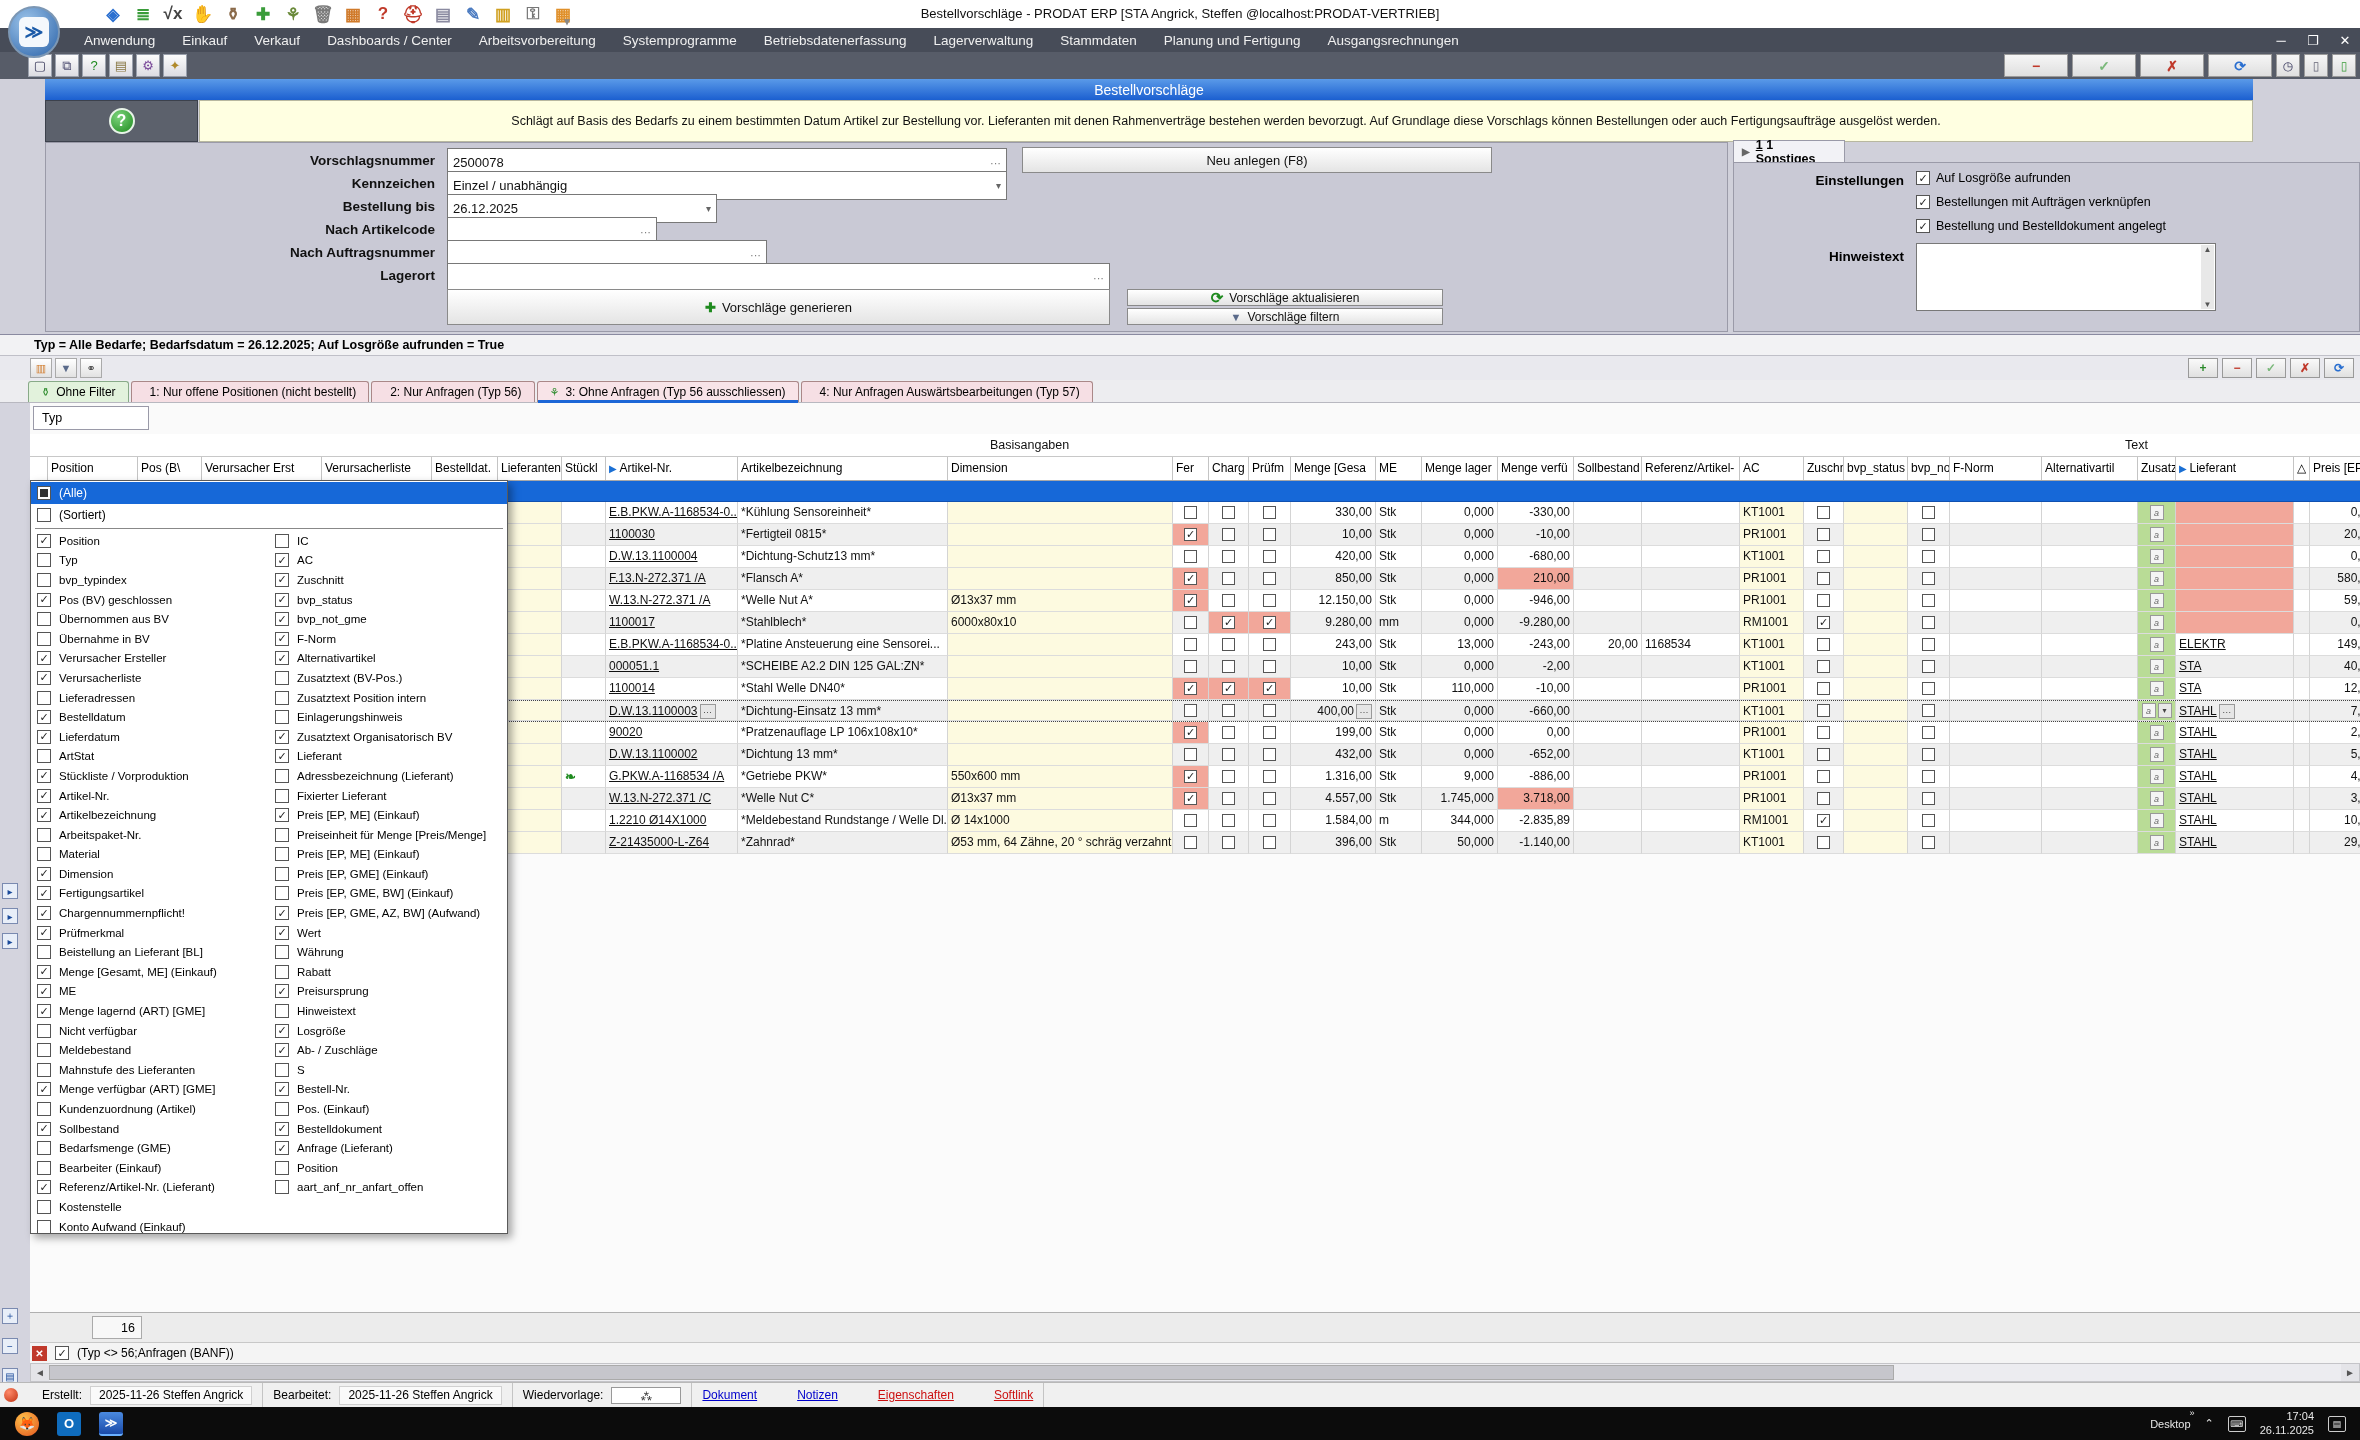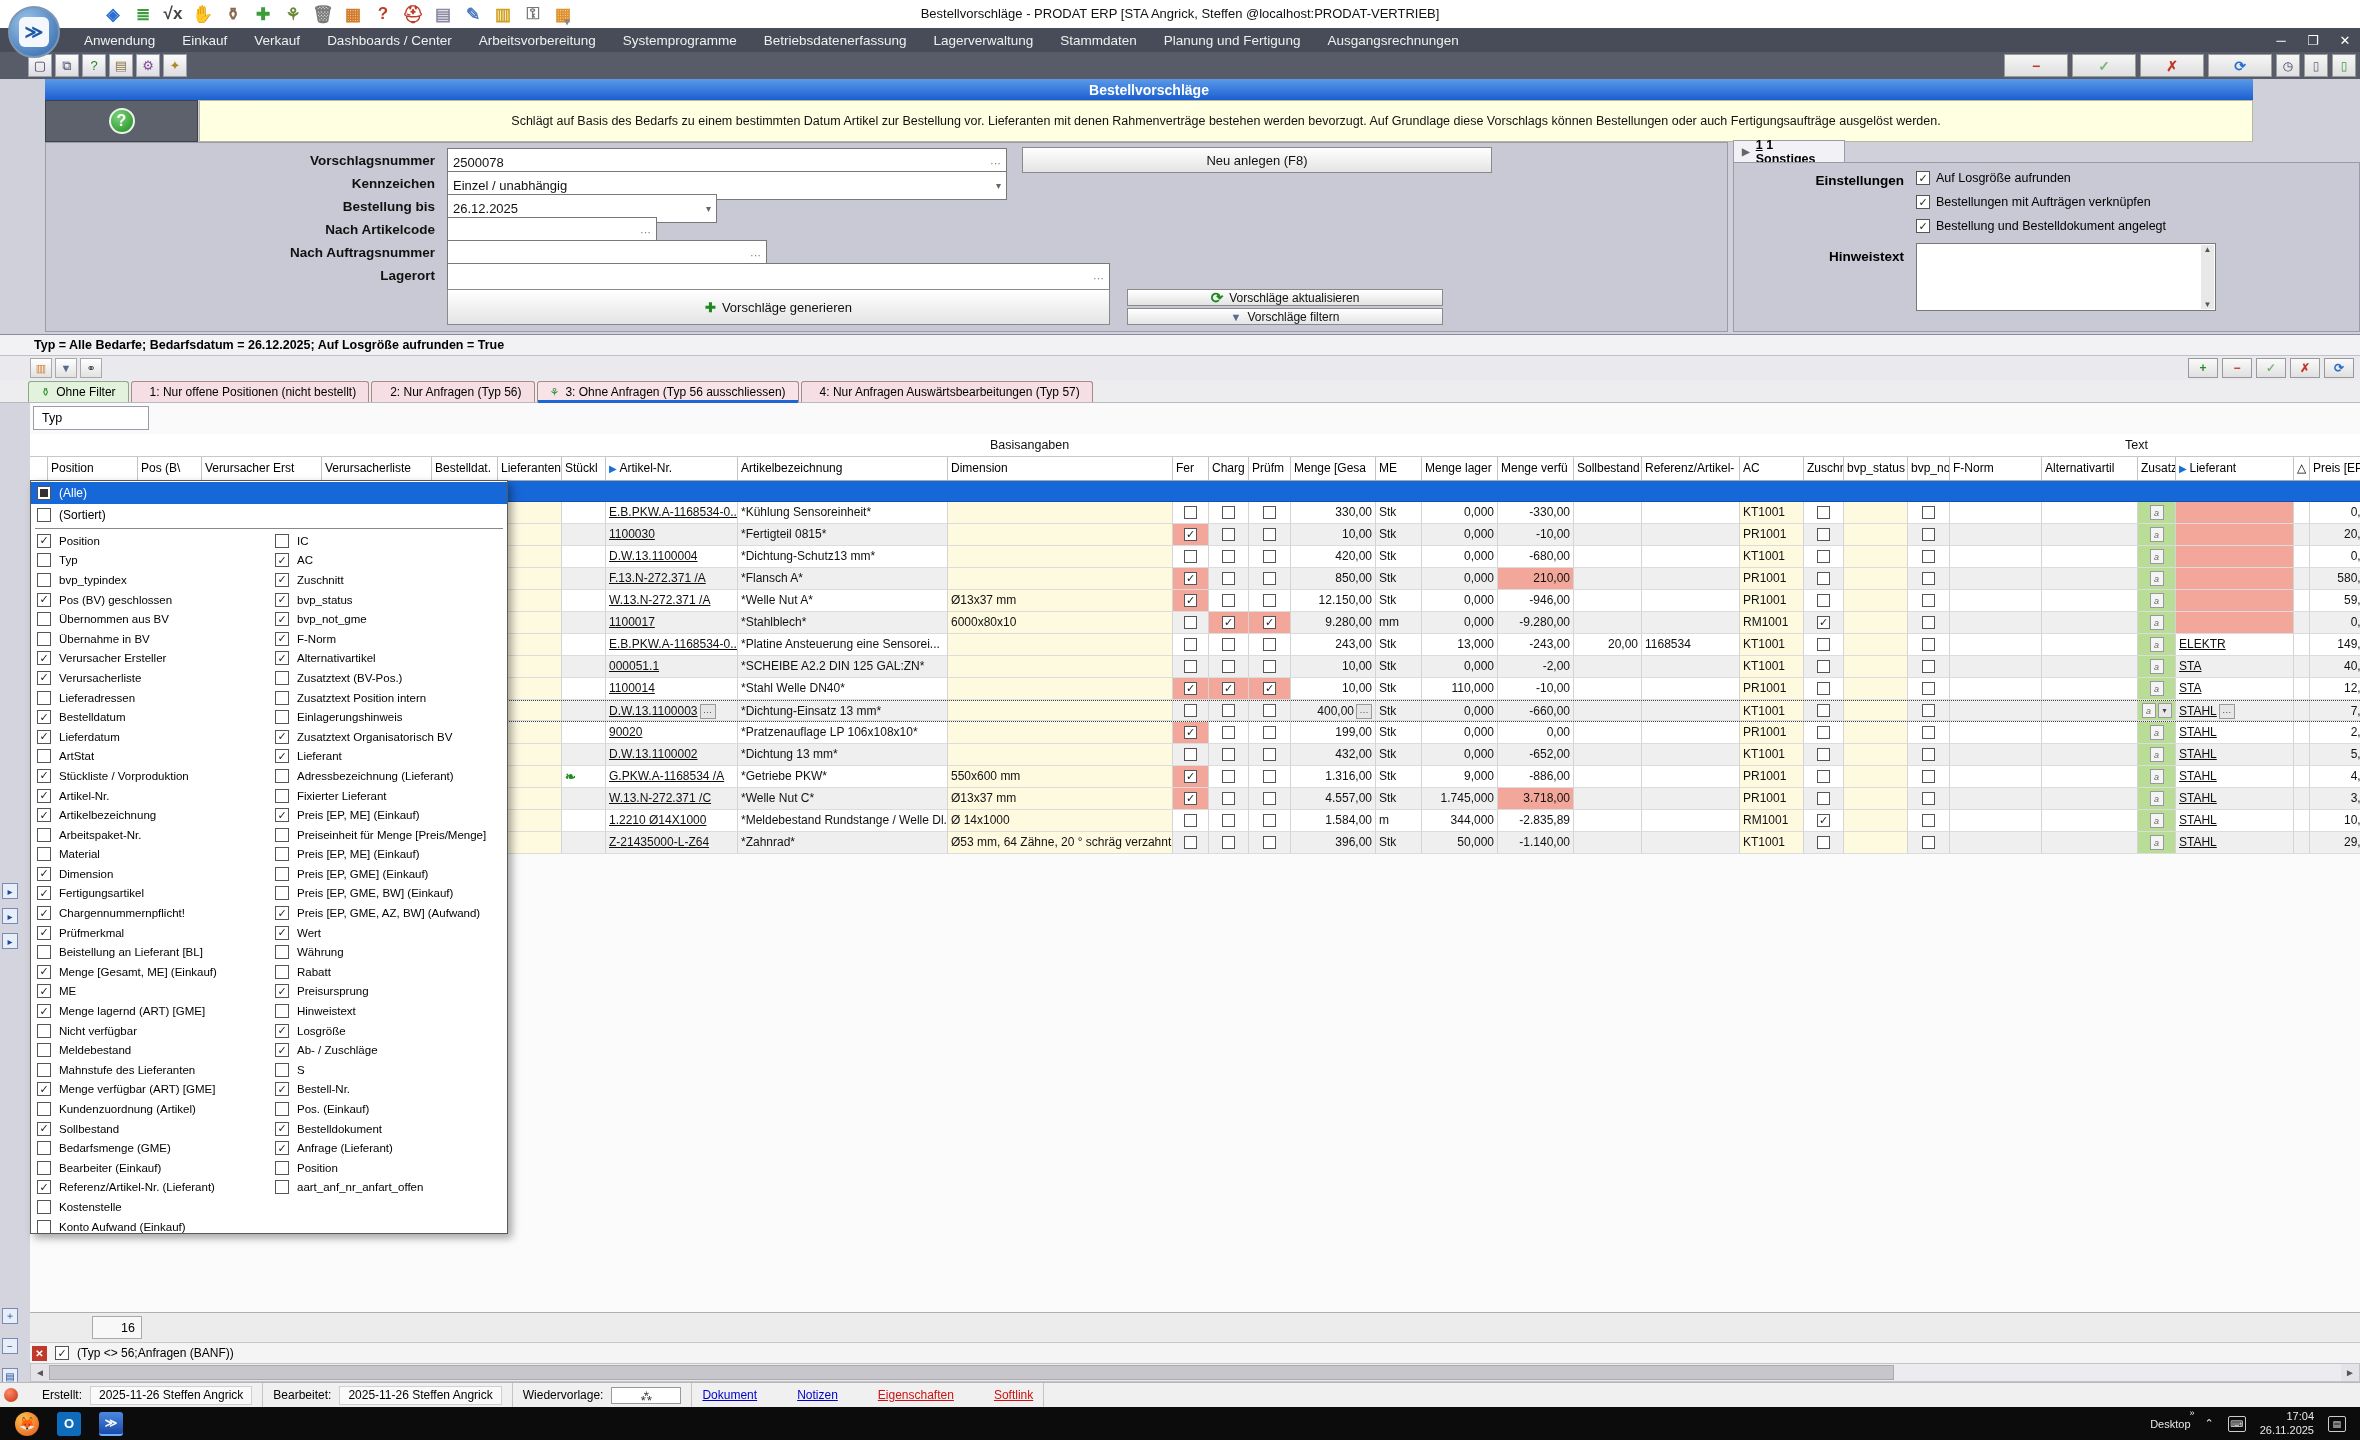--- a/index.html
+++ b/index.html
@@ -33,21 +33,21 @@
   .tb2-icon { width:24px; height:23px; background:linear-gradient(#fcfcfc,#dcdce2); border:1px solid #9aa0ac;
       display:flex; align-items:center; justify-content:center; font-size:13px; }
   .tb2-right { position:absolute; right:4px; top:2px; display:flex; gap:4px; align-items:center; }
   .chipbtn { width:64px; height:23px; background:linear-gradient(#f6f6f6,#dfdfdf); border:1px solid #9a9a9a;
       display:flex; align-items:center; justify-content:center; font-size:14px; font-weight:bold; }
   .chipsm { width:24px; height:23px; background:linear-gradient(#f6f6f6,#dfdfdf); border:1px solid #9a9a9a;
       display:flex; align-items:center; justify-content:center; font-size:12px; }
 
   
   .page-title { position:absolute; left:45px; top:79px; width:2208px; height:21px;
-      background:linear-gradient(#5a9ae8,#1b5fd0); color:#fff; font-weight:bold; font-size:14px;
+      background:linear-gradient(#5a9ae8,#1b5fd0); color:#fff; font-weight:normal; font-size:14px;
       display:flex; align-items:center; justify-content:center; }
 
   
   .help-box { position:absolute; left:45px; top:100px; width:153px; height:42px; background:#5c616c;
       border:1px solid #3c414c; display:flex; align-items:center; justify-content:center; }
   .help-icon { width:26px; height:26px; border-radius:50%; background:radial-gradient(circle at 35% 30%, #7cd47c, #1e8a1e);
       color:#fff; font-weight:bold; font-size:16px; display:flex; align-items:center; justify-content:center;
       border:2px solid #e8f4e8; }
   .info-band { position:absolute; left:199px; top:100px; width:2054px; height:42px; background:#ffffe1;
       border:1px solid #b8b8a0; display:flex; align-items:center; justify-content:center; }

